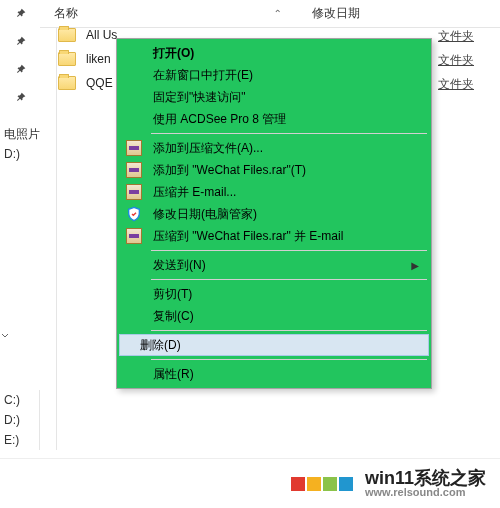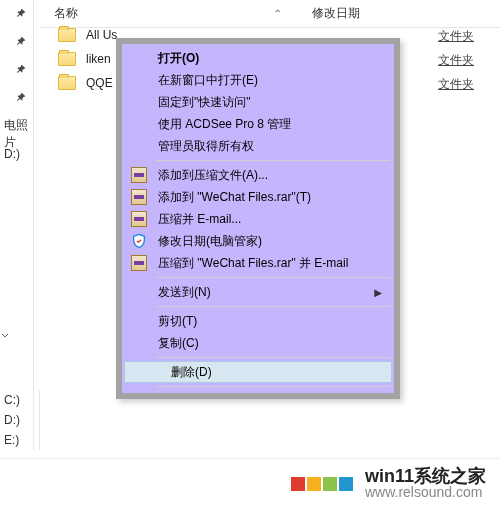--- a/index.html
+++ b/index.html
@@ -9,21 +9,21 @@
       color: #333;
       background: #fff;
       width: 500px;
       height: 508px;
       overflow: hidden;
       position: relative;
     }
     .left-pane {
       position: absolute;
       left: 0; top: 0;
-      width: 34px;
+      width: 57px;
       height: 450px;
       border-right: 1px solid #e5e5e5;
       background: #fff;
     }
     .pin-row {
       height: 28px;
       display: flex;
       align-items: center;
       padding-left: 14px;
     }
@@ -109,36 +109,36 @@
       border: 1px solid #e0b84a;
       border-bottom: none;
       border-radius: 1px 1px 0 0;
     }
     .file-name { color: #222; }
     .file-type { position: absolute; left: 398px; color: #444; text-decoration: underline; }
     .context-menu {
       position: absolute;
       left: 116px;
       top: 38px;
-      width: 284px;
-      background: #c4b5fd;
-      border: 6px solid #a3a3a3;
+      width: 316px;
+      background: #22c55e;
+      border: 1px solid #a3a3a3;
       box-shadow: 3px 3px 6px rgba(0,0,0,0.2);
       padding: 3px 2px;
     }
     .menu-item {
       height: 22px;
       display: flex;
       align-items: center;
       padding-left: 34px;
       position: relative;
       color: #000;
     }
     .menu-item.bold { font-weight: 700; }
-    .menu-item.hover { background: #d8e6f2; border: 1px solid #a8cbe6; height: 22px; padding-left: 46px;}
+    .menu-item.hover { background: #d8e6f2; border: 1px solid #a8cbe6; height: 22px; padding-left: 20px;}
     .menu-sep {
       height: 1px;
       margin: 3px 2px 3px 32px;
       background: #d0d0d0;
     }
     .menu-icon {
       position: absolute;
       left: 6px;
       width: 18px; height: 18px;
       display: flex;
@@ -176,21 +176,21 @@
       align-items: center;
       justify-content: flex-end;
       padding-right: 14px;
     }
     .wm-icon {
       display: flex;
       margin-right: 10px;
     }
     .wm-sq { width: 14px; height: 14px; margin-right: 2px; }
     .wm-text-main { font-size: 18px; font-weight: 600; color: #222; }
-    .wm-text-sub { font-size: 14px; color: #888; margin-top: -2px; }
+    .wm-text-sub { font-size: 11px; color: #888; margin-top: -2px; font-weight: bold; }
     .wm-text { display: flex; flex-direction: column; line-height: 1.1; }
   </style>
 </head>
 <body>
 
 <div class="left-pane">
   <div class="pin-row">
       <svg class="pin-icon" viewBox="0 0 24 24" fill="currentColor">
         <path d="M16 9V4h1V2H7v2h1v5l-2 2v2h5v6l1 1 1-1v-6h5v-2l-2-2z"></path>
       </svg>
@@ -251,21 +251,20 @@
     <span class="file-name">QQE</span>
     <span class="file-type">文件夹</span>
   </div>
 </div>
 
 <div class="context-menu">
   <div class="menu-item bold">打开(O)</div>
   <div class="menu-item">在新窗口中打开(E)</div>
   <div class="menu-item">固定到"快速访问"</div>
   <div class="menu-item">使用 ACDSee Pro 8 管理</div>
-  <div class="menu-item">管理员取得所有权</div>
   <div class="menu-sep"></div>
   <div class="menu-item">
     <span class="menu-icon">
         <span class="rar-icon"></span>
       </span>
     <span>添加到压缩文件(A)...</span>
   </div>
   <div class="menu-item">
     <span class="menu-icon">
         <span class="rar-icon"></span>
@@ -297,20 +296,21 @@
   <div class="menu-item">
     <span>发送到(N)</span>
     <span class="submenu-arrow">▶</span>
   </div>
   <div class="menu-sep"></div>
   <div class="menu-item">剪切(T)</div>
   <div class="menu-item">复制(C)</div>
   <div class="menu-sep"></div>
   <div class="menu-item hover">删除(D)</div>
   <div class="menu-sep"></div>
+  <div class="menu-item">属性(R)</div>
 </div>
 
 <div class="watermark">
   <div class="wm-icon">
     <div class="wm-sq" style="background:#e13a2f"></div>
     <div class="wm-sq" style="background:#f5b120"></div>
     <div class="wm-sq" style="background:#8bc34a"></div>
     <div class="wm-sq" style="background:#2196cf"></div>
   </div>
   <div class="wm-text">

